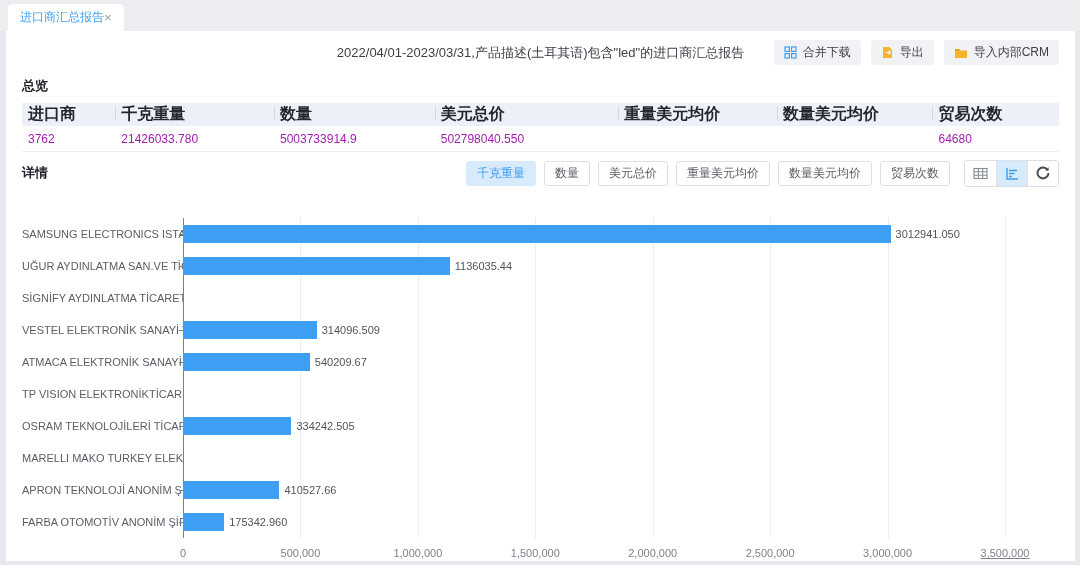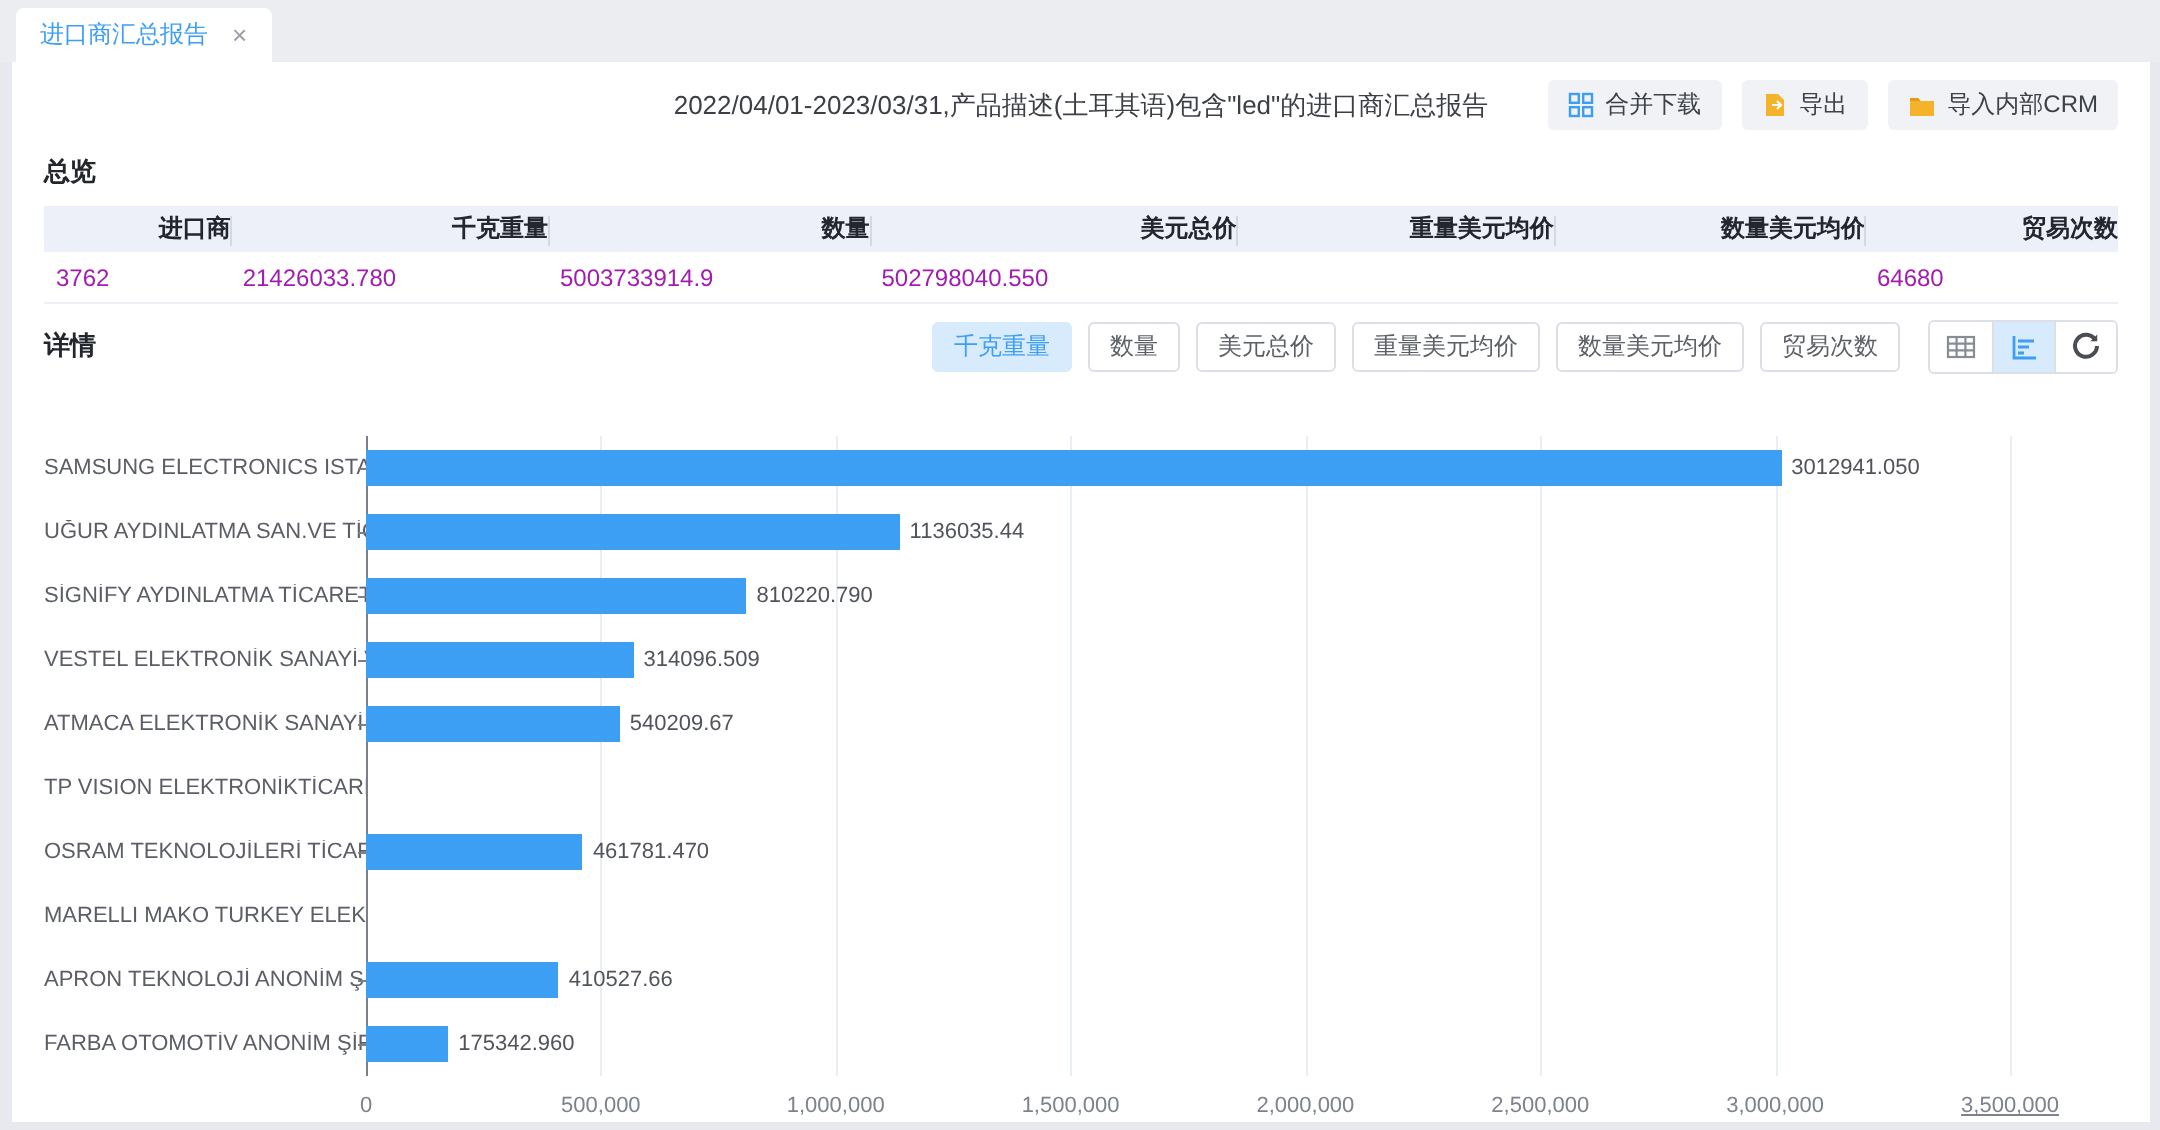--- a/index.html
+++ b/index.html
@@ -7,42 +7,42 @@
   body {
     width:1080px; height:565px; overflow:hidden;
     background:#e7e9ee;
     font-family:"Liberation Sans", sans-serif;
     -webkit-font-smoothing:antialiased;
   }
   
   .tabbar { height:31px; background:#ebedf1; display:flex; align-items:flex-end; padding-left:8px; }
   .tab {
     background:#fff; border-radius:4px 4px 0 0; height:27px;
-    display:flex; align-items:center; gap:12px; padding:0 12px;
+    display:flex; align-items:center; padding:0 12px;
     font-size:12px; color:#3d9ef2; cursor:pointer;
   }
   .tab-close { color:#9aa0a8; font-size:13px; line-height:1; }
   
   .card { background:#fff; margin:0 5px 4px 6px; height:530px; padding:0 16px; position:relative; }
   .header-row { position:relative; height:42px; }
   .page-title {
     position:absolute; left:0; right:0; top:13px; text-align:center;
     font-size:13px; color:#3c3f46;
   }
   .header-actions { position:absolute; right:0; top:9px; display:flex; gap:10px; }
   .hbtn {
     display:flex; align-items:center; gap:6px; background:#f1f2f5; border:none;
     border-radius:3px; height:25px; padding:0 10px; font-size:12px; color:#3e4147; cursor:pointer;
     font-family:inherit;
   }
   .section-label { font-size:13px; font-weight:700; color:#23262d; margin:4px 0 8px; }
   
   .ovh, .ovr { display:grid; grid-template-columns: 9% 15.3% 15.5% 17.7% 15.3% 15% auto; align-items:center; }
   .ovh { background:#edf0f8; height:23px; }
-  .th { font-size:12px; font-weight:700; color:#23262f; padding-left:6px; position:relative; white-space:nowrap;text-align:right; }
+  .th { font-size:16px; font-weight:700; color:#23262f; padding-left:6px; position:relative; white-space:nowrap; }
   .th:not(:first-child)::before { content:''; position:absolute; left:0; top:2px; height:15px; width:1px; background:#d4d8e3; }
   .ovr { height:26px; border-bottom:1px solid #edeff4; }
   .td { font-size:12px; color:#a21caf; padding-left:6px; white-space:nowrap; }
   
   .details-row { display:flex; align-items:center; margin-top:8px; height:26px; }
   .details-row .section-label { margin:0; }
   .spacer { flex:1; }
   .metric {
     height:25px; padding:0 10px; font-size:12px; color:#5c6066; background:#fff;
     border:1px solid #dcdfe6; border-radius:3px; margin-left:8px; cursor:pointer; font-family:inherit;
@@ -205,24 +205,20 @@
         </div>
         <div class="crow">
           <div class="clabel">UĞUR AYDINLATMA SAN.VE TİC.LTD...</div>
           <div class="cplot">
             <div class="bar" style="width: 32.4582%; background: rgb(61, 159, 243);"></div>
             <span class="bval">1136035.44</span>
           </div>
         </div>
         <div class="crow">
           <div class="clabel">SİGNİFY AYDINLATMA TİCARET ANO...</div>
-          <div class="cplot">
-            <div class="bar" style="width: 23.1492%; background: rgb(61, 159, 243);"></div>
-            <span class="bval">810220.790</span>
-          </div>
         </div>
         <div class="crow">
           <div class="clabel">VESTEL ELEKTRONİK SANAYİ VE Tİ...</div>
           <div class="cplot">
             <div class="bar" style="width: 16.2725%; background: rgb(61, 159, 243);"></div>
             <span class="bval">314096.509</span>
           </div>
         </div>
         <div class="crow">
           <div class="clabel">ATMACA ELEKTRONİK SANAYİ VE Tİ...</div>
@@ -231,21 +227,21 @@
             <span class="bval">540209.67</span>
           </div>
         </div>
         <div class="crow">
           <div class="clabel">TP VISION ELEKTRONİKTİCARET AN...</div>
         </div>
         <div class="crow">
           <div class="clabel">OSRAM TEKNOLOJİLERİ TİCARET AN...</div>
           <div class="cplot">
             <div class="bar" style="width: 13.1938%; background: rgb(61, 159, 243);"></div>
-            <span class="bval">461781.470</span>
+            <span class="bval">334242.505</span>
           </div>
         </div>
         <div class="crow">
           <div class="clabel">MARELLI MAKO TURKEY ELEKTRİK S...</div>
         </div>
         <div class="crow">
           <div class="clabel">APRON TEKNOLOJİ ANONİM ŞİRKETİ</div>
           <div class="cplot">
             <div class="bar" style="width: 11.7294%; background: rgb(61, 159, 243);"></div>
             <span class="bval">410527.66</span>

